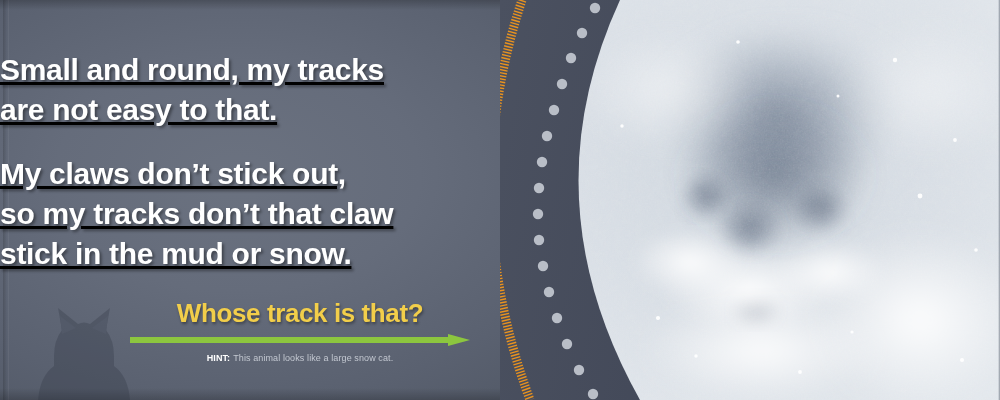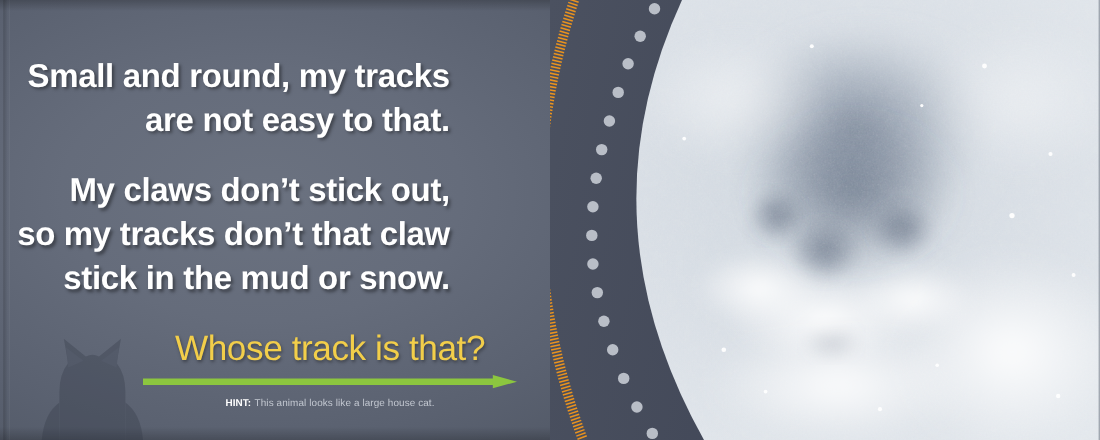--- a/index.html
+++ b/index.html
@@ -55,21 +55,22 @@
     left: 24px; bottom: 0;
     width: 120px; height: 96px;
     opacity: 0.30;
   }
 
   
   #copy-block {
     position: absolute;
     left: 0; top: 50px;
     width: 409px;
-    text-align: right;
+    text-align: left;
+    text-decoration: underline;
   }
   .stanza {
     color: #ffffff;
     font-weight: bold;
     font-size: 30px;
     line-height: 1.33;
     letter-spacing: -0.3px;
     text-shadow: 2px 2px 3px rgba(0,0,0,0.40);
     margin: 0;
   }
@@ -78,22 +79,22 @@
 
   
   #question-block {
     position: absolute;
     left: 120px; top: 300px;
     width: 360px;
     text-align: center;
   }
   #question-text {
     color: #f2ce4a;
-    font-weight: normal;
-    font-size: 32px;
+    font-weight: bold;
+    font-size: 26px;
     letter-spacing: -0.4px;
     text-shadow: 1px 2px 3px rgba(0,0,0,0.38);
     margin: 0;
     line-height: 1.05;
   }
   #arrow-rule {
     position: relative;
     margin-top: 6px;
     height: 14px;
     width: 340px;
@@ -175,21 +176,21 @@
 
     <div id="question-block">
       <p id="question-text">Whose track is that?</p>
 
       <svg id="arrow-rule" viewBox="0 0 340 14">
         <line x1="0" y1="7" x2="322" y2="7" stroke="#8cc63f" stroke-width="6"></line>
         <polygon points="318,1 340,7 318,13" fill="#8cc63f"></polygon>
       </svg>
 
       <div id="hint-line">
-        <span id="hint-label">HINT:</span><span>This animal looks like a large house cat.</span>
+        <span id="hint-label">HINT:</span><span>This animal looks like a large snow cat.</span>
       </div>
     </div>
   </div>
 
   <div id="photo-panel">
 
     <div id="dark-band"></div>
 
     <svg id="photo-clip" viewBox="0 0 500 400" preserveAspectRatio="none">
       <defs>

